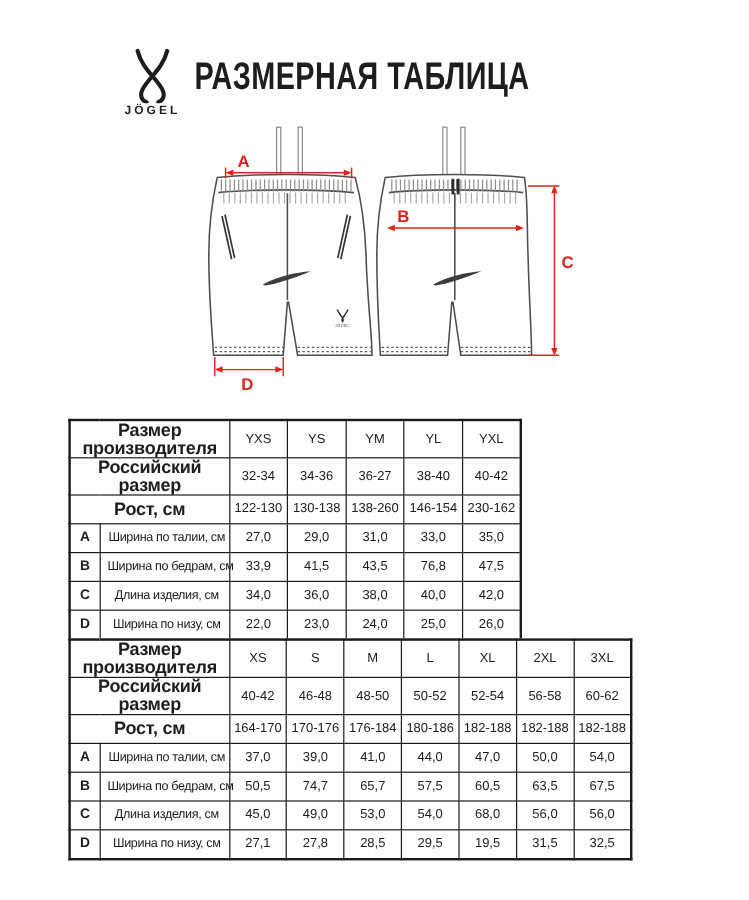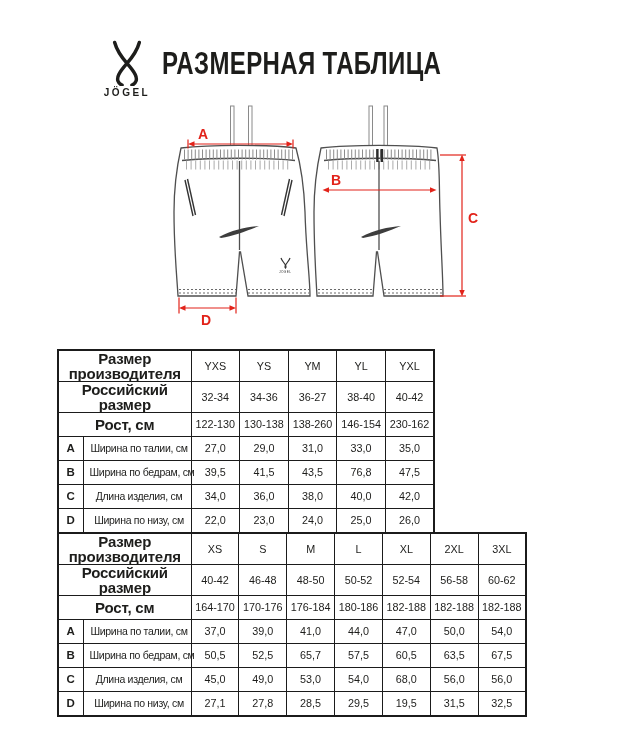--- a/index.html
+++ b/index.html
@@ -182,21 +182,21 @@
       <td class="rl">Ширина по талии, см</td>
       <td class="v">27,0</td>
       <td class="v">29,0</td>
       <td class="v">31,0</td>
       <td class="v">33,0</td>
       <td class="v">35,0</td>
     </tr>
     <tr>
       <td class="lt">B</td>
       <td class="rl">Ширина по бедрам, см</td>
-      <td class="v">39,5</td>
+      <td class="v">33,9</td>
       <td class="v">41,5</td>
       <td class="v">43,5</td>
       <td class="v">76,8</td>
       <td class="v">47,5</td>
     </tr>
     <tr>
       <td class="lt">C</td>
       <td class="rl">Длина изделия, см</td>
       <td class="v">34,0</td>
       <td class="v">36,0</td>
@@ -267,21 +267,21 @@
       <td class="v">41,0</td>
       <td class="v">44,0</td>
       <td class="v">47,0</td>
       <td class="v">50,0</td>
       <td class="v">54,0</td>
     </tr>
     <tr>
       <td class="lt">B</td>
       <td class="rl">Ширина по бедрам, см</td>
       <td class="v">50,5</td>
-      <td class="v">52,5</td>
+      <td class="v">74,7</td>
       <td class="v">65,7</td>
       <td class="v">57,5</td>
       <td class="v">60,5</td>
       <td class="v">63,5</td>
       <td class="v">67,5</td>
     </tr>
     <tr>
       <td class="lt">C</td>
       <td class="rl">Длина изделия, см</td>
       <td class="v">45,0</td>

